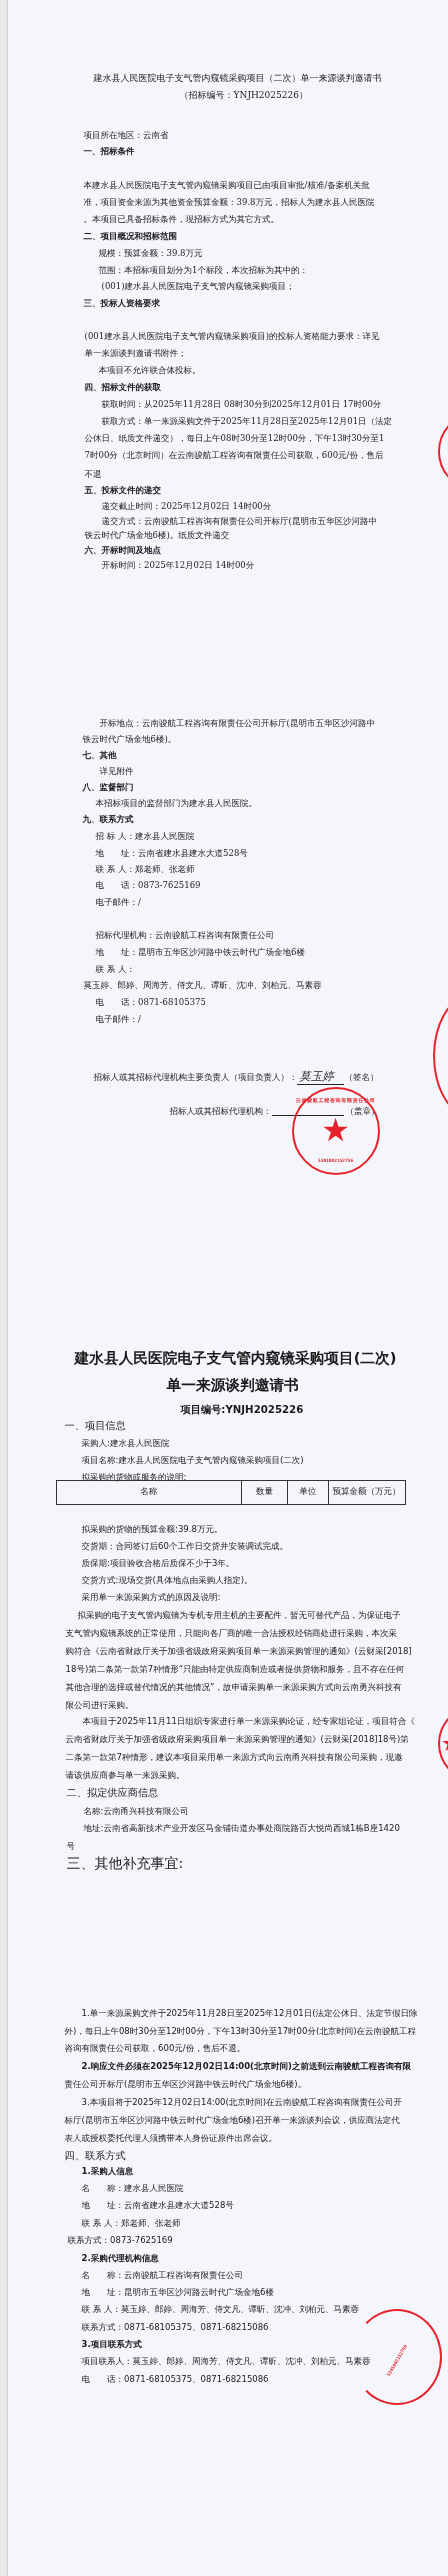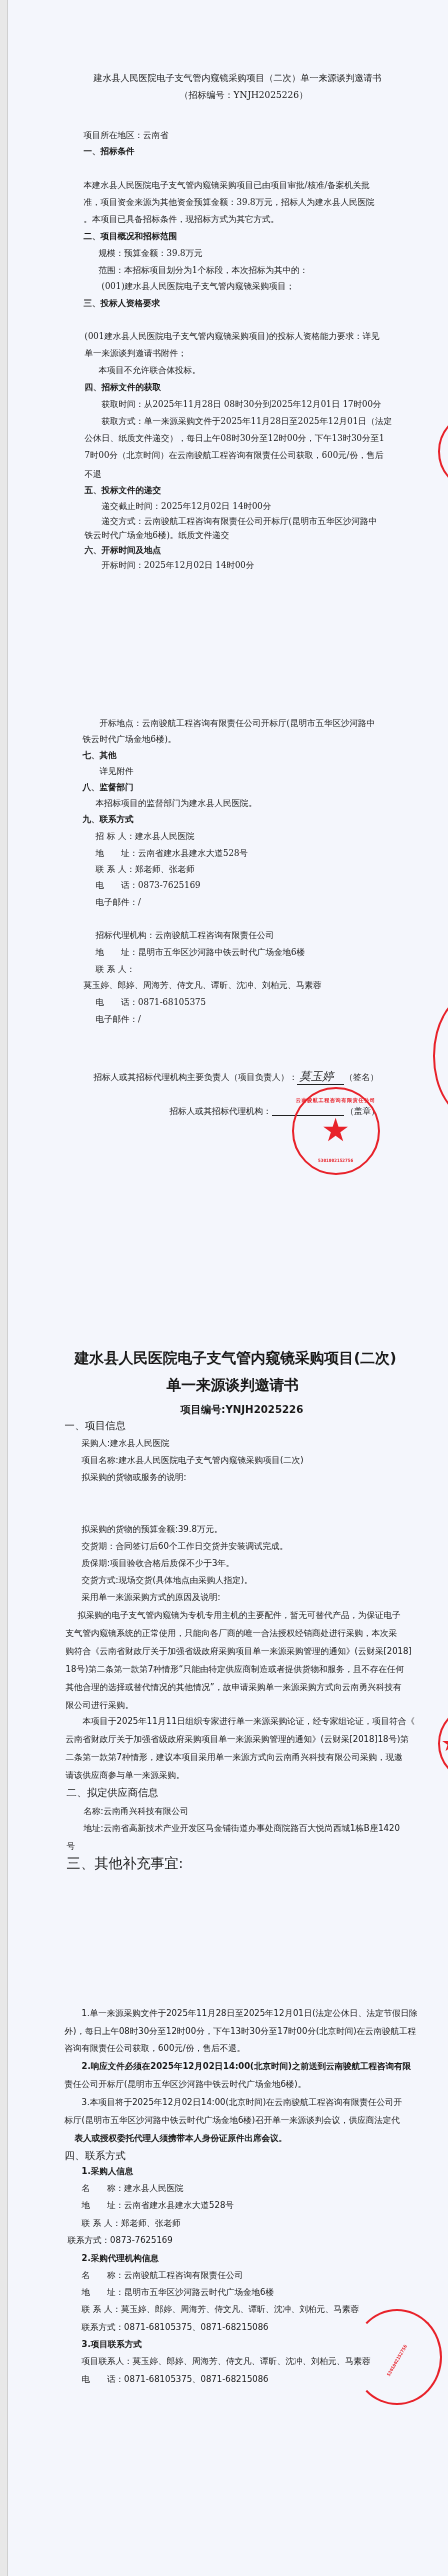--- a/index.html
+++ b/index.html
@@ -149,20 +149,26 @@
   <div class="t big-title" style="left:159px;top:87px;">单一来源谈判邀请书</div>
   <div class="t b" style="left:173px;top:114px;font-size:10.2px;line-height:13.6px;">项目编号:YNJH2025226</div>
 
   <div class="t" style="left:57px;top:130px;font-size:10.2px;line-height:13.6px;">一、项目信息</div>
   <div class="t" style="left:74px;top:149px;">采购人:建水县人民医院</div>
   <div class="t" style="left:74px;top:166px;">项目名称:建水县人民医院电子支气管内窥镜采购项目(二次)</div>
   <div class="t" style="left:74px;top:183px;">拟采购的货物或服务的说明:</div>
 
   <table class="tbl">
     <tbody>
+        <tr>
+      <th style="width:187px">名称</th>
+      <th style="width:46px">数量</th>
+      <th style="width:40px">单位</th>
+      <th style="width:77px">预算金额（万元）</th>
+    </tr>
   </tbody>
     </table>
 
   <div class="t" style="left:74px;top:235px;">拟采购的货物的预算金额:39.8万元。</div>
   <div class="t" style="left:74px;top:252px;">交货期：合同签订后60个工作日交货并安装调试完成。</div>
   <div class="t" style="left:74px;top:269px;">质保期:项目验收合格后质保不少于3年。</div>
   <div class="t" style="left:74px;top:286px;">交货方式:现场交货(具体地点由采购人指定)。</div>
   <div class="t" style="left:74px;top:303px;">采用单一来源采购方式的原因及说明:</div>
   <div class="t" style="left:70px;top:321px;">拟采购的电子支气管内窥镜为专机专用主机的主要配件，暂无可替代产品，为保证电子</div>
   <div class="t" style="left:58px;top:339px;">支气管内窥镜系统的正常使用，只能向各厂商的唯一合法授权经销商处进行采购，本次采</div>
@@ -188,21 +194,21 @@
 </div>
 
 <div class="page p4">
   <div class="t" style="left:74px;top:75px;">1.单一来源采购文件于2025年11月28日至2025年12月01日(法定公休日、法定节假日除</div>
   <div class="t" style="left:57px;top:93px;">外)，每日上午08时30分至12时00分，下午13时30分至17时00分(北京时间)在云南骏航工程</div>
   <div class="t" style="left:57px;top:110px;">咨询有限责任公司获取，600元/份，售后不退。</div>
   <div class="t" style="left:74px;top:128px;font-weight:bold;">2.响应文件必须在2025年12月02日14:00(北京时间)之前送到云南骏航工程咨询有限</div>
   <div class="t" style="left:57px;top:146px;">责任公司开标厅(昆明市五华区沙河路中铁云时代广场金地6楼)。</div>
   <div class="t" style="left:74px;top:164px;">3.本项目将于2025年12月02日14:00(北京时间)在云南骏航工程咨询有限责任公司开</div>
   <div class="t" style="left:57px;top:182px;">标厅(昆明市五华区沙河路中铁云时代广场金地6楼)召开单一来源谈判会议，供应商法定代</div>
-  <div class="t" style="left:67px;top:200px;font-weight:bold;">表人或授权委托代理人须携带本人身份证原件出席会议。</div>
+  <div class="t" style="left:57px;top:200px;">表人或授权委托代理人须携带本人身份证原件出席会议。</div>
 
   <div class="t" style="left:57px;top:216px;font-size:10.2px;line-height:13.6px;">四、联系方式</div>
   <div class="t b" style="left:74px;top:233px;">1.采购人信息</div>
   <div class="t" style="left:74px;top:250px;">名　　称：建水县人民医院</div>
   <div class="t" style="left:74px;top:267px;">地　　址：云南省建水县建水大道528号</div>
   <div class="t" style="left:74px;top:285px;">联 系 人：郑老师、张老师</div>
   <div class="t" style="left:60px;top:302px;">联系方式：0873-7625169</div>
 
   <div class="t b" style="left:74px;top:320px;">2.采购代理机构信息</div>
   <div class="t" style="left:74px;top:337px;">名　　称：云南骏航工程咨询有限责任公司</div>

